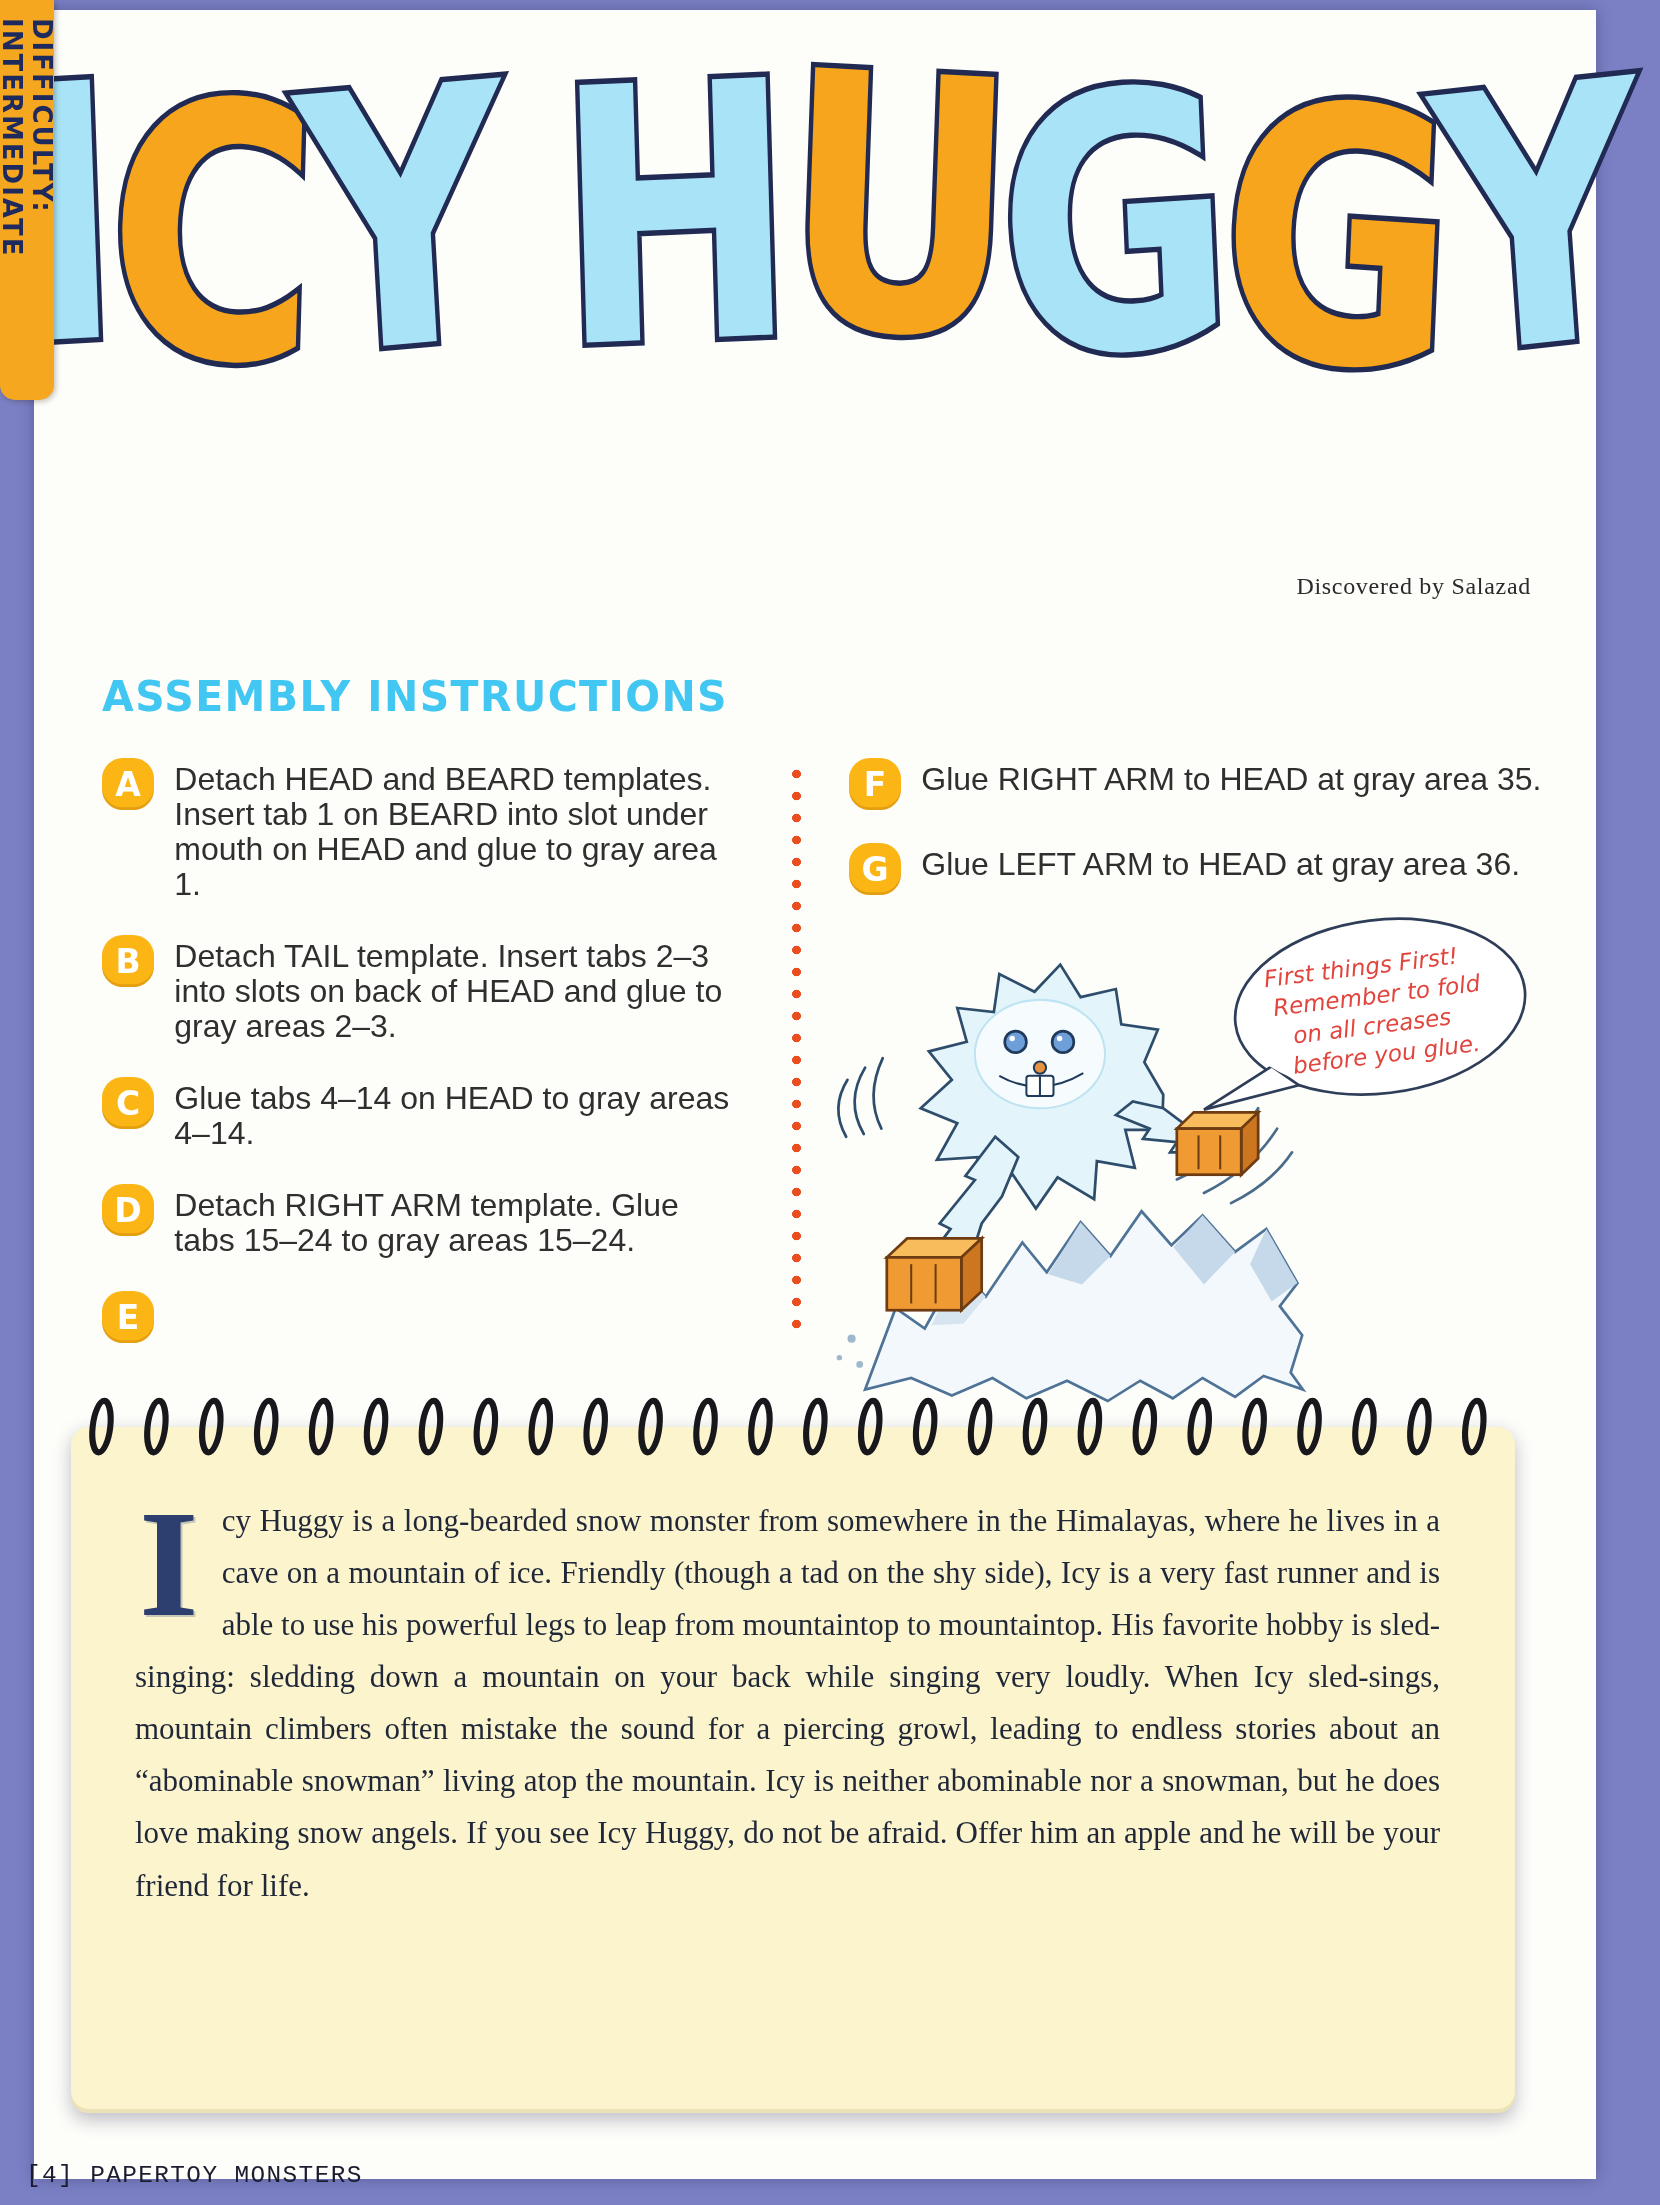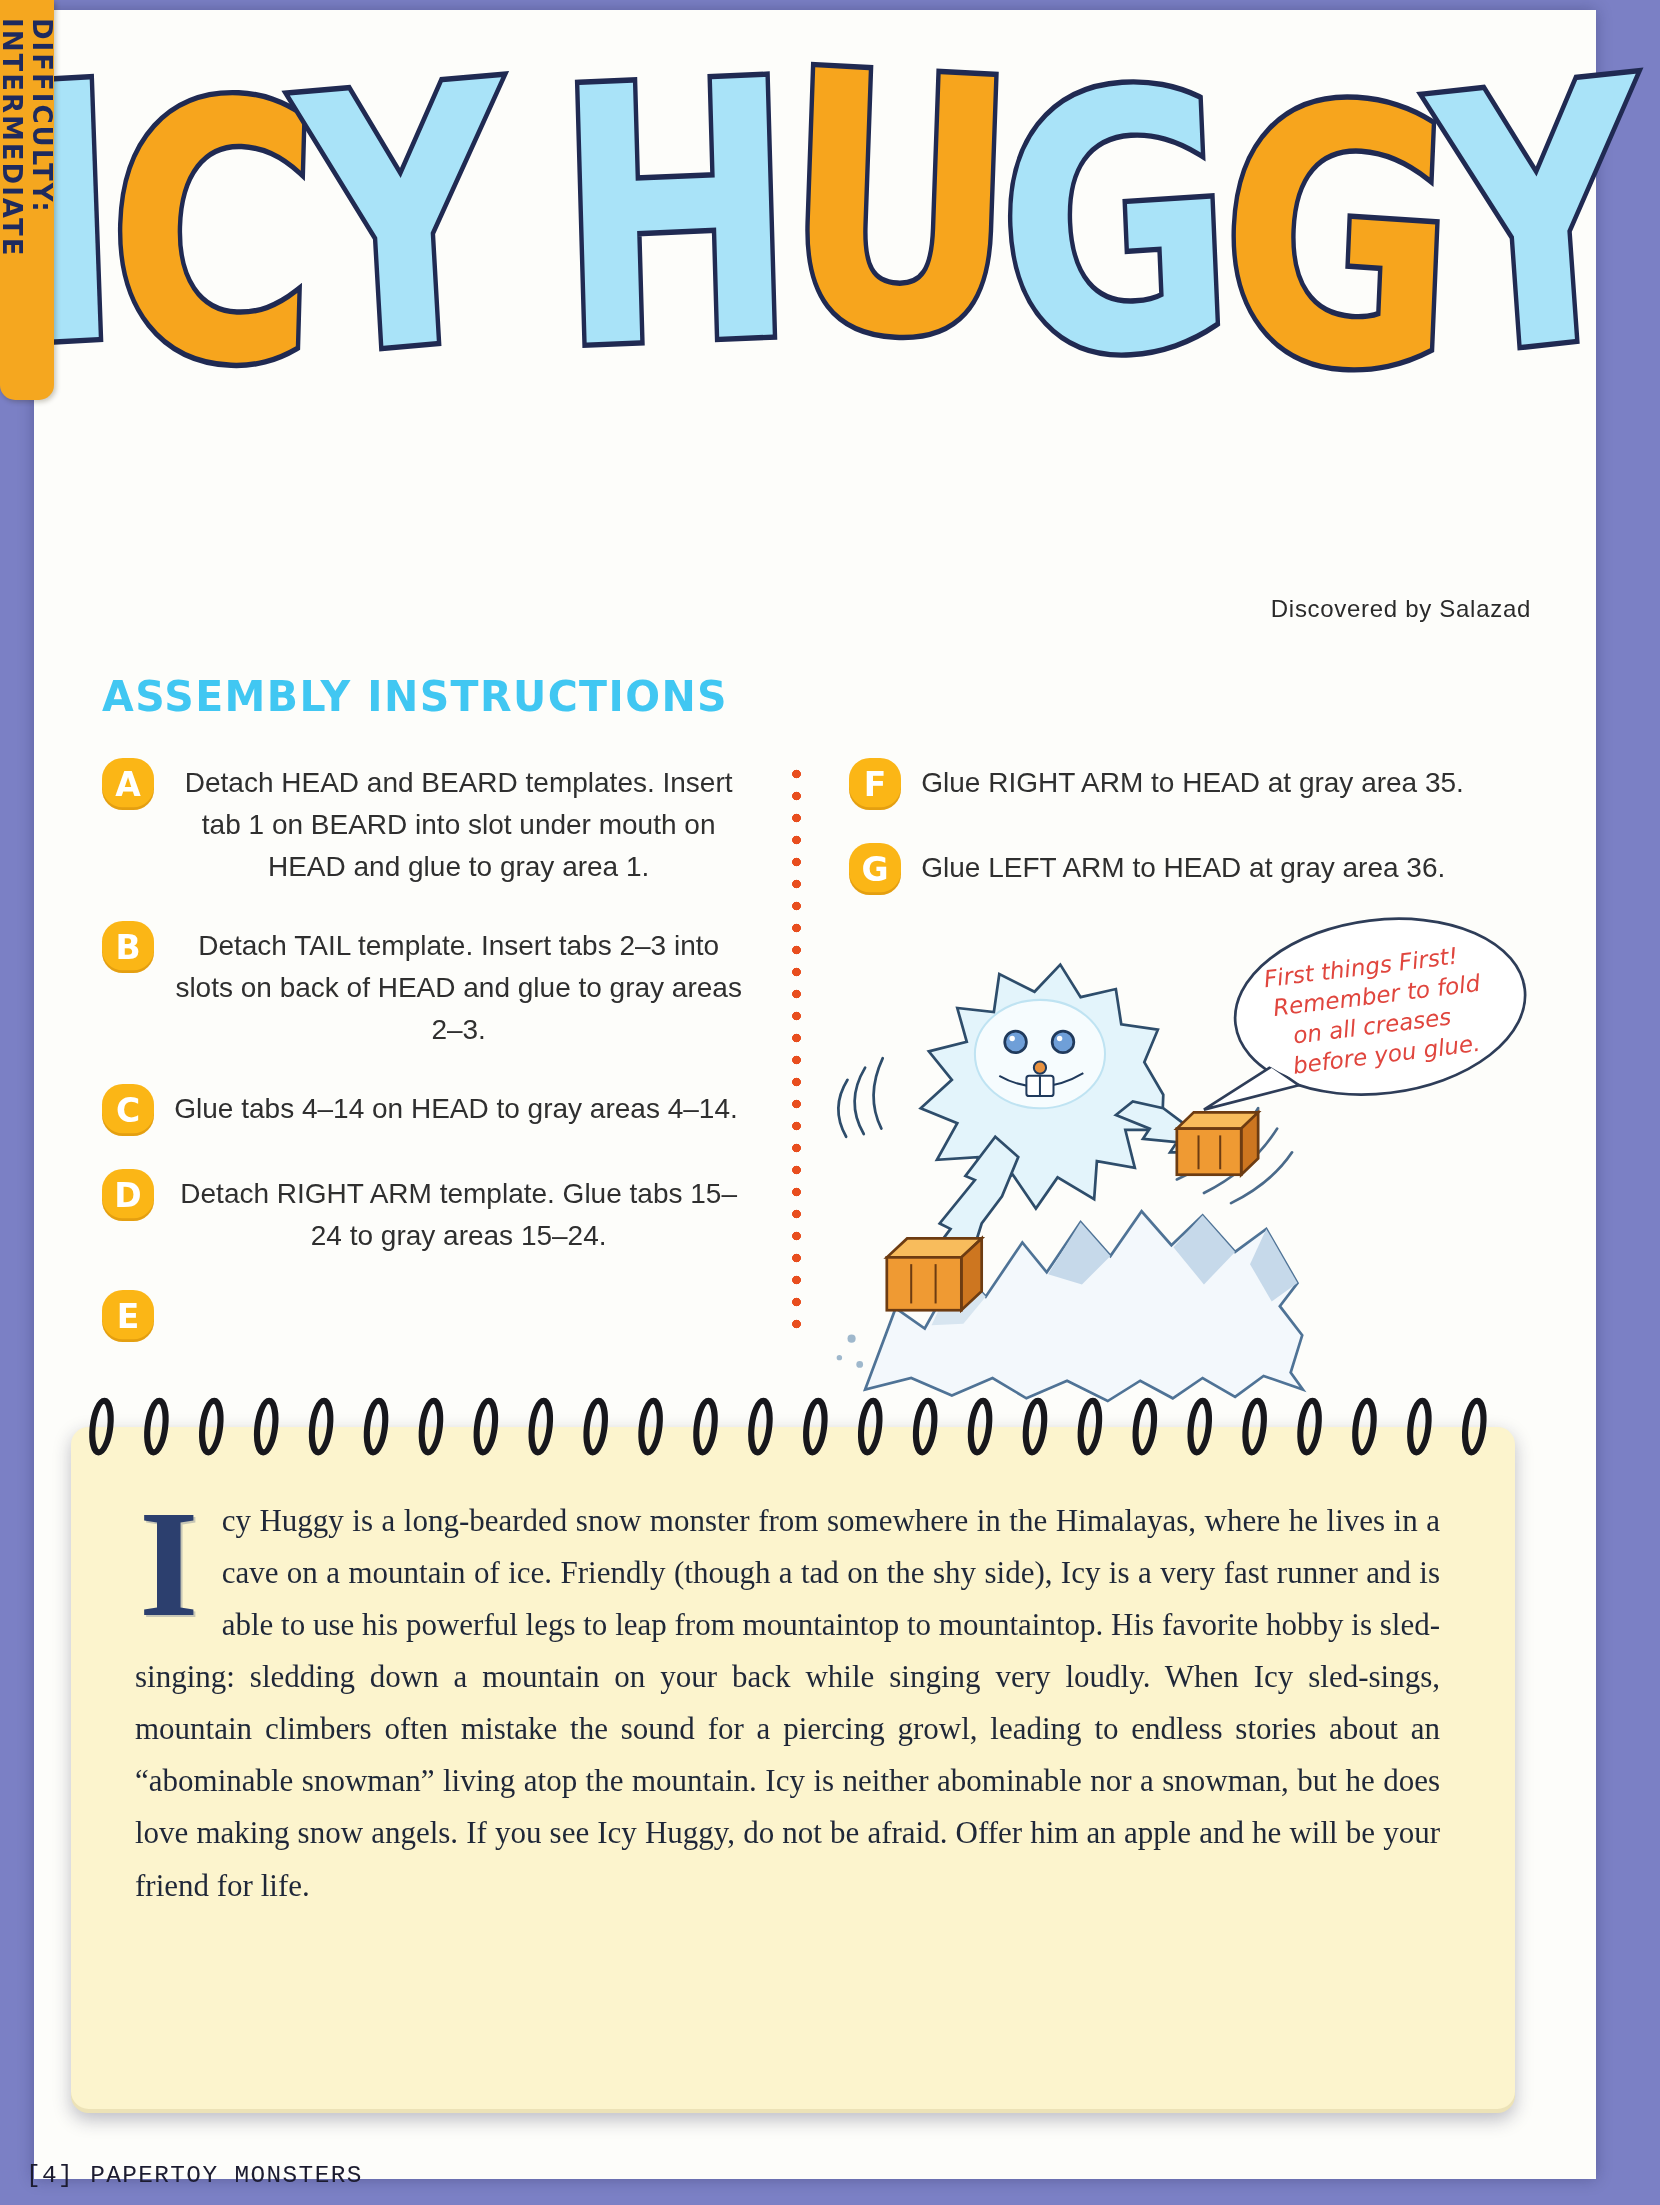--- a/index.html
+++ b/index.html
@@ -58,22 +58,22 @@
   .w1 .ltr:nth-child(2){--r:2deg;--ty:17.6px}
   .w1 .ltr:nth-child(3){--r:-4deg;--ty:5.4px}
   .w2 .ltr:nth-child(1){--r:-2deg}
   .w2 .ltr:nth-child(2){--r:2.5deg;--ty:-9.5px}
   .w2 .ltr:nth-child(3){--r:-3deg;--ty:9.5px}
   .w2 .ltr:nth-child(4){--r:3deg;--ty:22px}
   .w2 .ltr:nth-child(5){--r:-5deg;--ty:4.1px}
 
   
   .credit {
-    position:absolute; right:129px; top:595px;
-    font-family:Liberation Sans, sans-serif;
+    position:absolute; right:129px; top:573px;
+    font-family:Liberation Serif, serif;
     font-size:24px; color:#2a2a2a; letter-spacing:0.7px;
   }
 
   
   .assembly-heading {
     position:absolute; left:102px; top:671px;
     font-family:"DejaVu Sans", sans-serif;
     font-weight:bold; font-size:41px; letter-spacing:1.4px;
     color:#41c7f2;
     transform:scaleY(1.06); transform-origin:left top;
@@ -85,24 +85,23 @@
   .step { display:flex; gap:20.3px; margin-bottom:33px; align-items:flex-start; }
   .badge {
     flex:none; width:52px; height:52px;
     border-radius:40%;
     display:flex; align-items:center; justify-content:center;
     color:#ffffff; font-weight:bold; font-size:33px;
     font-family:"DejaVu Sans", sans-serif;
     box-shadow:inset 0 -2.7px 0 rgba(160,90,0,.25);
   }
   .step-text {
-    font-size:28px; line-height:42px; color:#2f2f2f;
+    font-size:32px; line-height:35px; color:#2f2f2f;
     padding-top:4.1px;
     font-family:"Liberation Sans", sans-serif;
-    text-align:center;
   }
 
   .divider {
     position:absolute; left:792px; top:763px; width:8.8px; height:576px;
     background-image:radial-gradient(circle, #e84e1e 4.1px, transparent 4.6px);
     background-size:8.8px 22px;
     background-repeat:repeat-y;
   }
 
   

